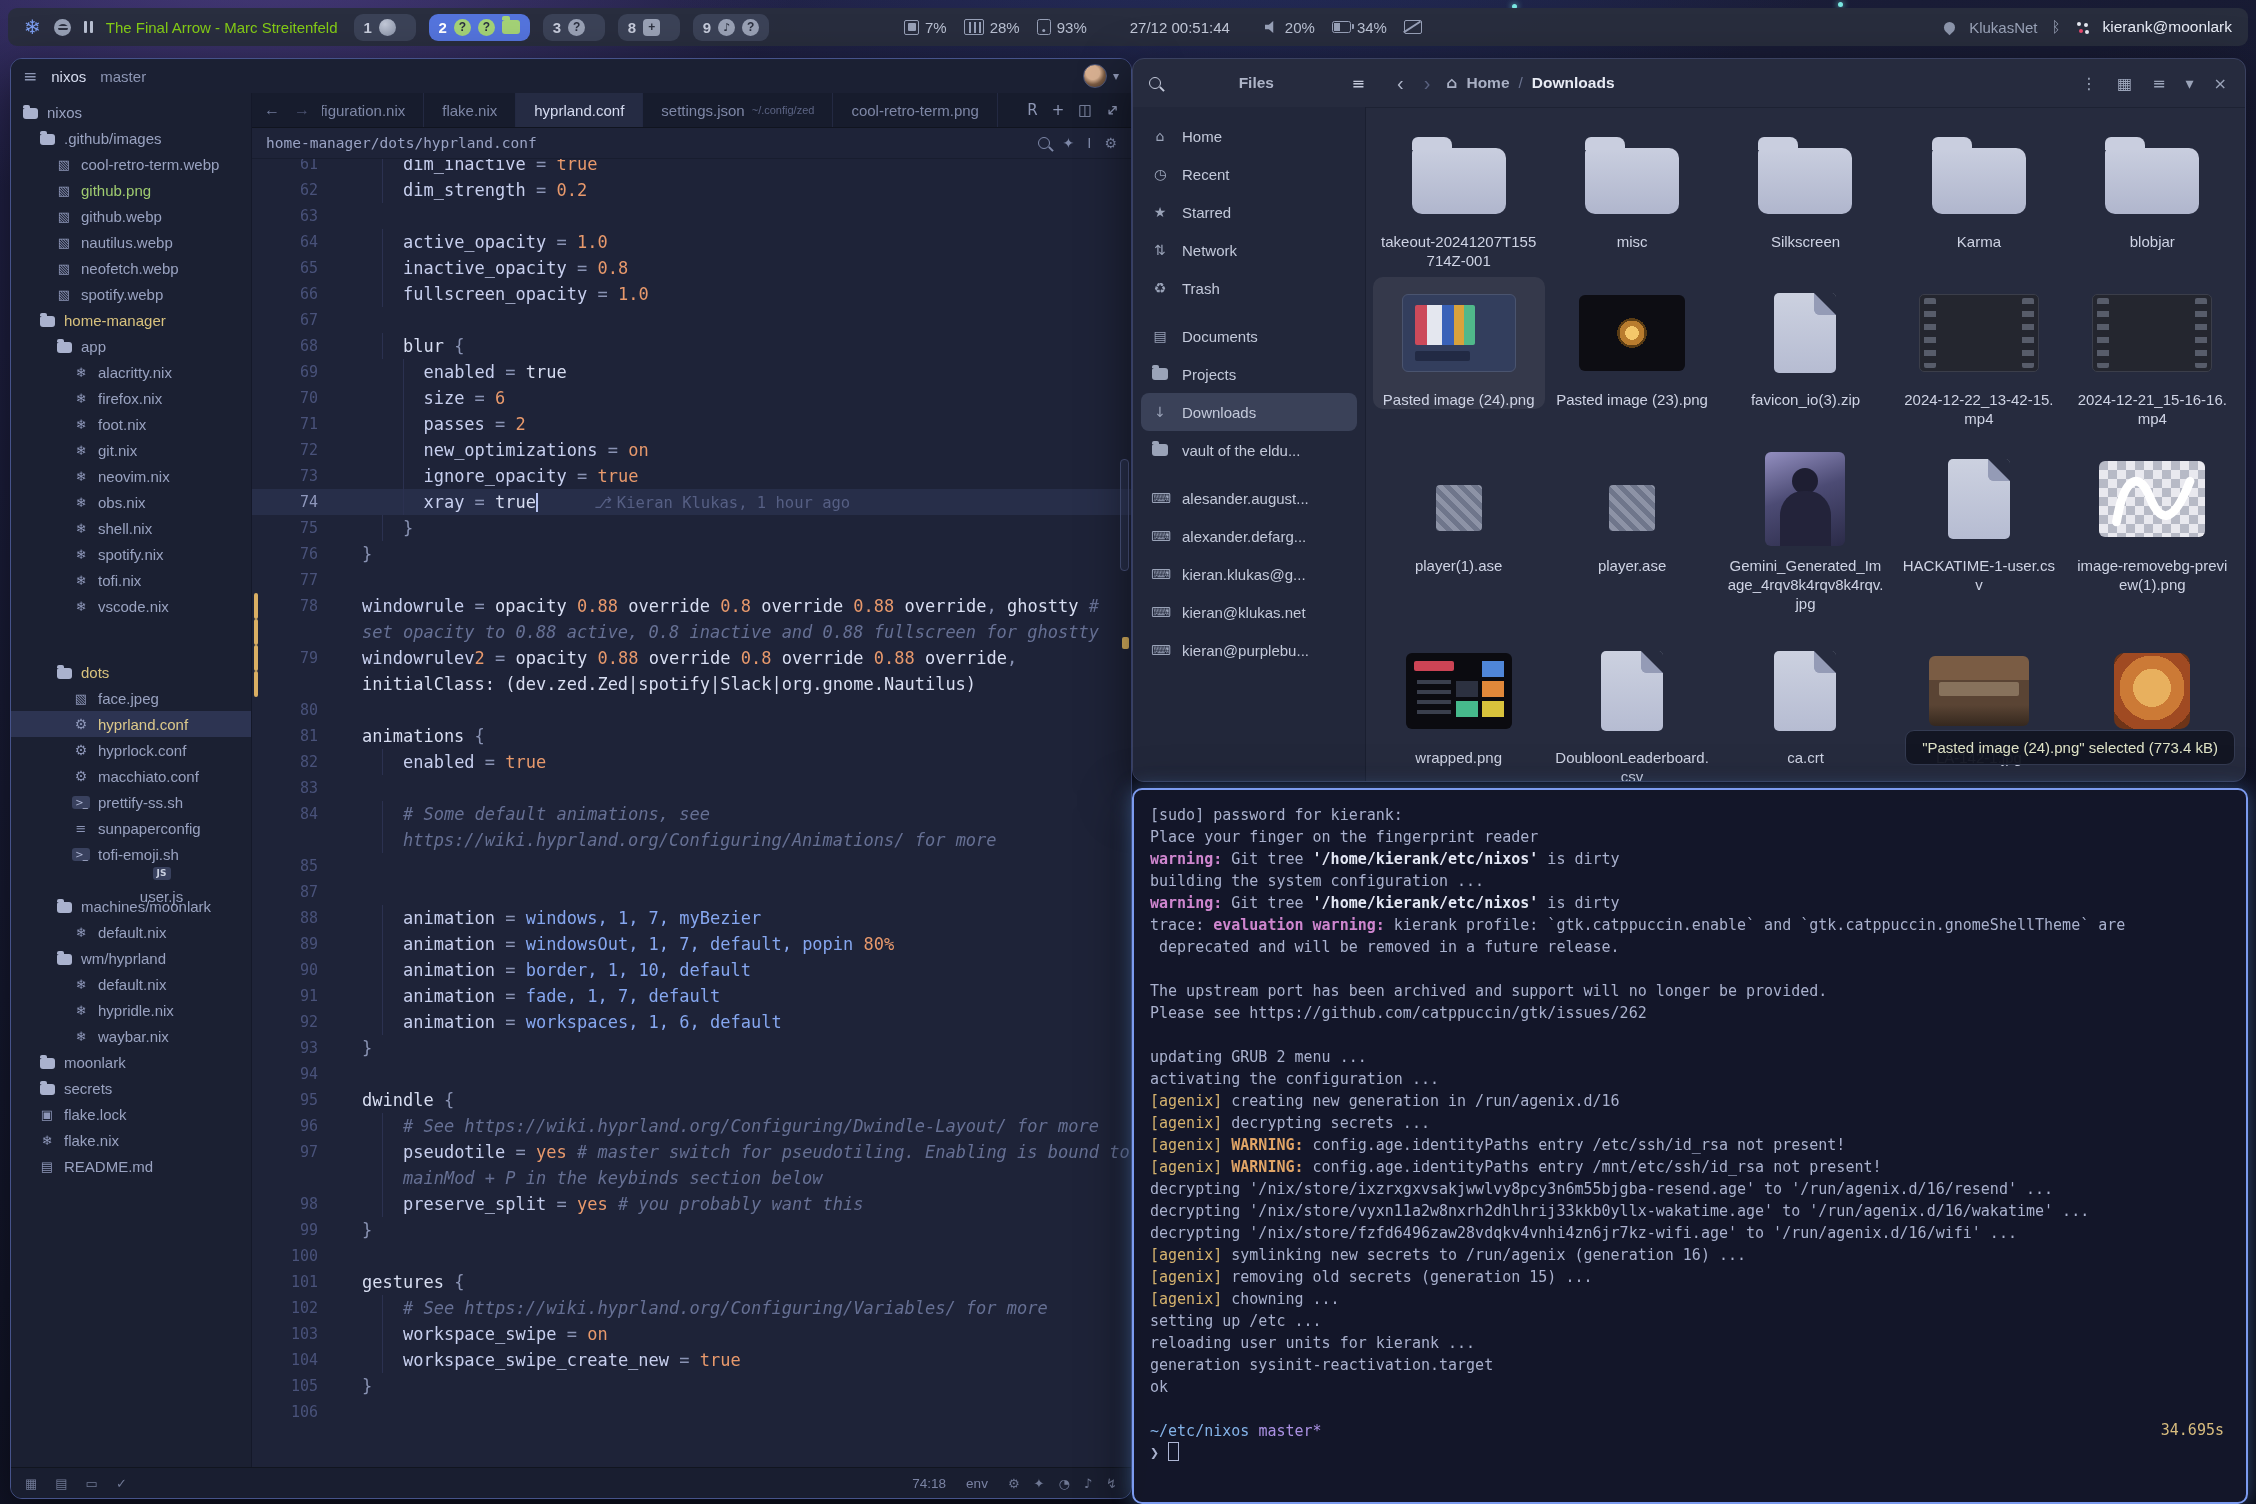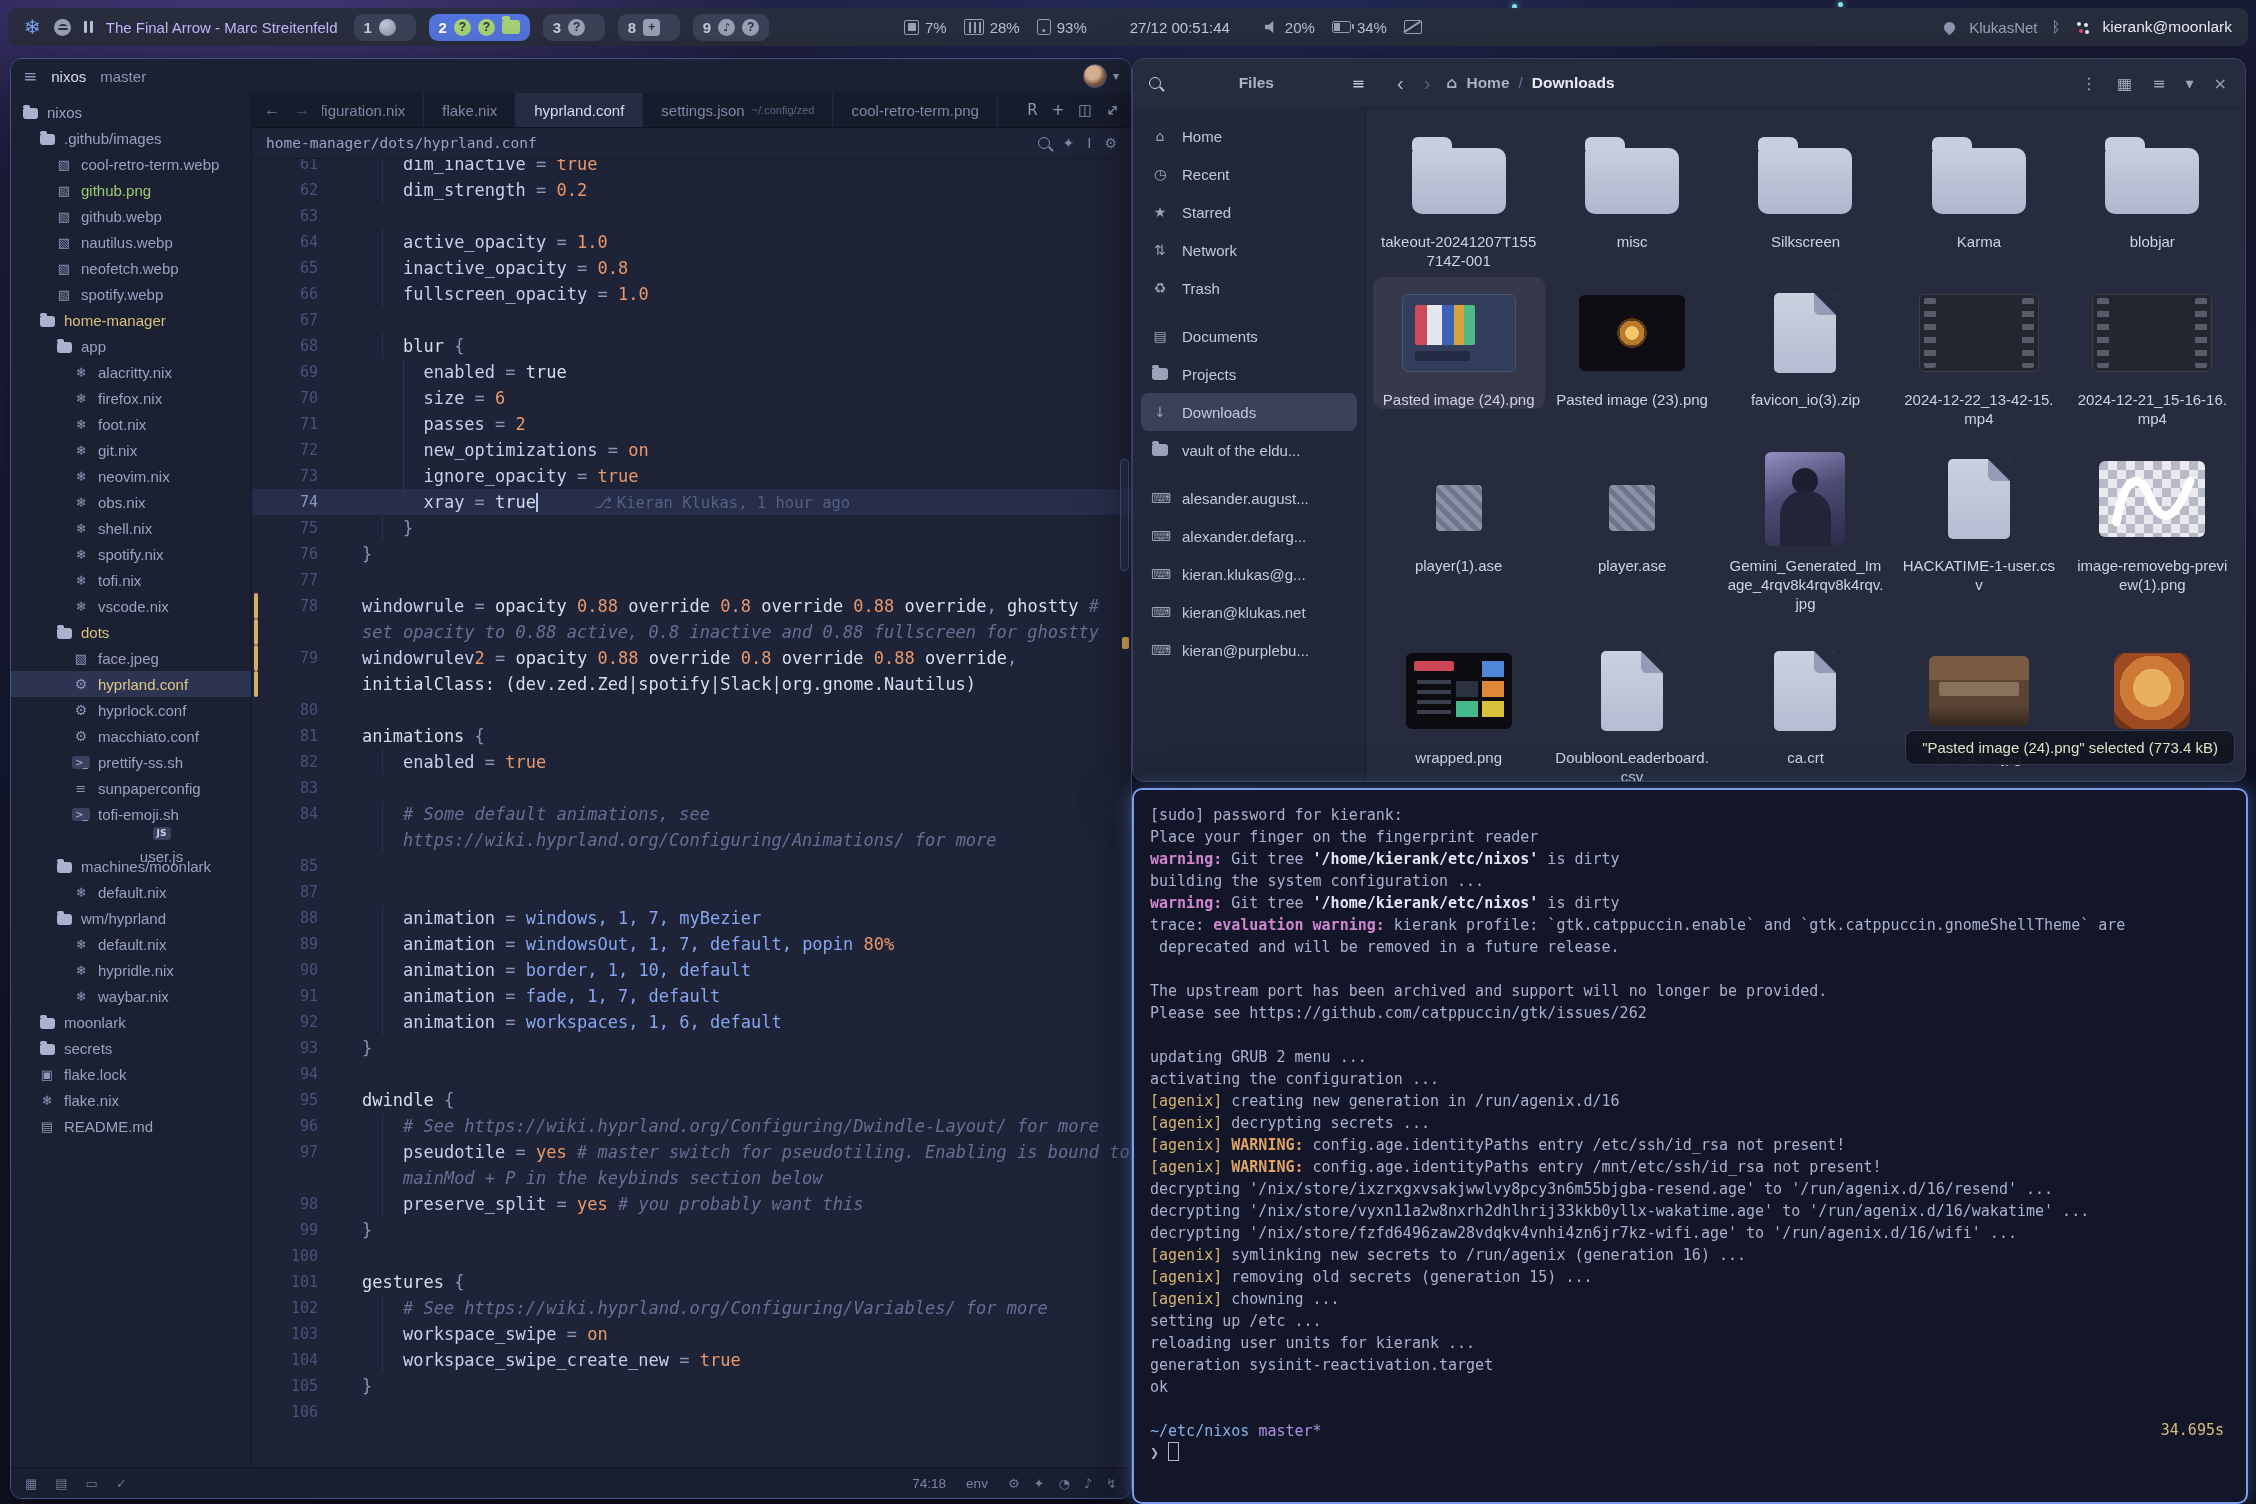--- a/index.html
+++ b/index.html
@@ -16,21 +16,21 @@
   
   #topbar{position:absolute;left:8px;right:8px;top:8px;height:38px;background:rgba(41,46,61,.96);
     border-radius:9px;display:flex;align-items:center;padding:0 16px;color:#b9c0d2;font-size:15px;}
   .tb-left{display:flex;align-items:center;gap:13px;}
   .nixlogo{color:#7d9ff2;font-size:20px;}
   .icspot{width:17px;height:17px;border-radius:50%;background:#97a0b5;position:relative;}
   .icspot::before{content:"";position:absolute;left:4px;right:3px;top:5px;height:8px;
     background:repeating-linear-gradient(#2c3140 0 1.6px,transparent 1.6px 4px);border-radius:50%;}
   .pauseic{display:inline-flex;gap:3px;}
   .pauseic i{width:3px;height:12px;background:#b9c0d2;border-radius:1px;}
-  .song{color:#c4b5fd;}
+  .song{color:#84cc16;}
   #workspaces{display:flex;gap:13px;margin-left:16px;}
   .ws{height:27px;min-width:42px;border-radius:9px;background:#3b4257;display:flex;align-items:center;gap:7px;
     padding:0 10px;color:#c6cbdb;font-weight:bold;}
   .ws.active{background:#5474dd;color:#fff;}
   .wi{width:17px;height:17px;border-radius:50%;background:#99a1b5;color:#2a2f3e;font-size:12px;font-weight:bold;
     display:flex;align-items:center;justify-content:center;}
   .wi.question::after{content:"?";}
   .ws.active .wi{background:#a4d276;}
   .wi.folder{border-radius:3px;width:18px;height:14px;position:relative;}
   .wi.folder::before{content:"";position:absolute;top:-4px;left:0;width:8px;height:4px;background:inherit;border-radius:2px 2px 0 0;}
@@ -370,21 +370,21 @@
             <span class="lbl">spotify.nix</span>
           </div>
           <div class="trow" style="padding-left: 61px;">
             <span class="ti ti-nix"></span>
             <span class="lbl">tofi.nix</span>
           </div>
           <div class="trow" style="padding-left: 61px;">
             <span class="ti ti-nix"></span>
             <span class="lbl">vscode.nix</span>
           </div>
-          <div class="trow yellow" style="padding-left: 44px;">
+          <div class="trow yellow" style="padding-left: 44px; margin-top: 40px;">
             <span class="ti ti-folder"></span>
             <span class="lbl">dots</span>
           </div>
           <div class="trow" style="padding-left: 61px;">
             <span class="ti ti-img"></span>
             <span class="lbl">face.jpeg</span>
           </div>
           <div class="trow sel yellow" style="padding-left: 61px;">
             <span class="ti ti-gear"></span>
             <span class="lbl">hyprland.conf</span>

